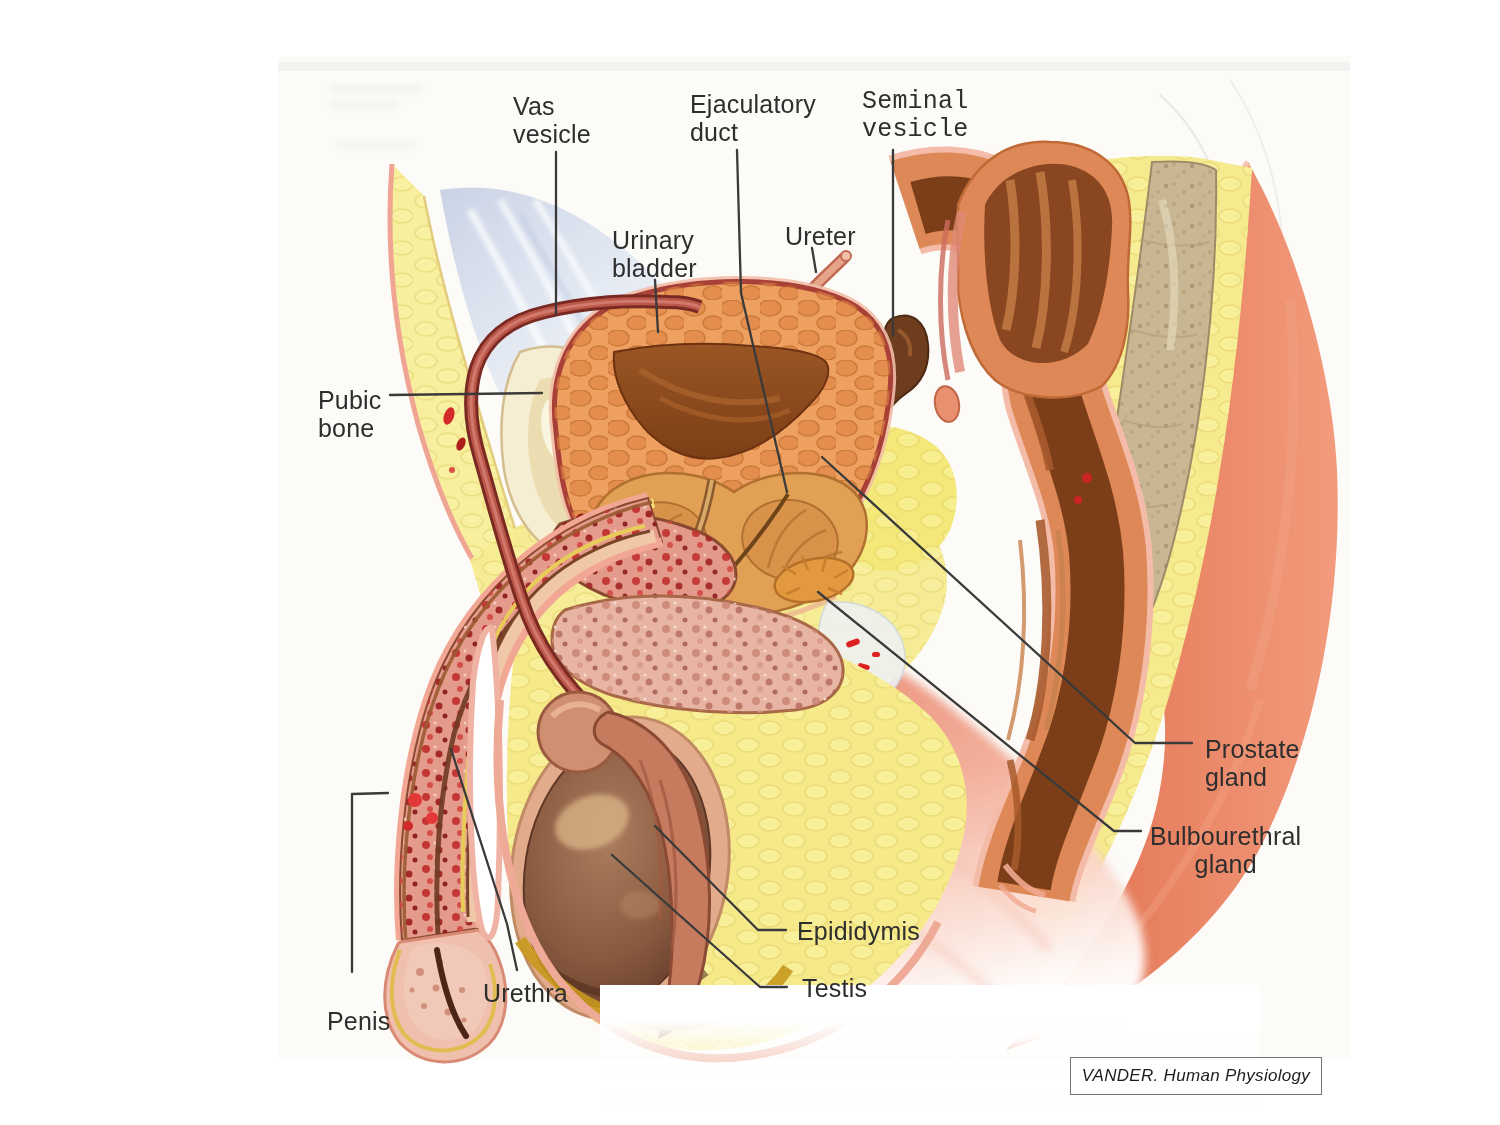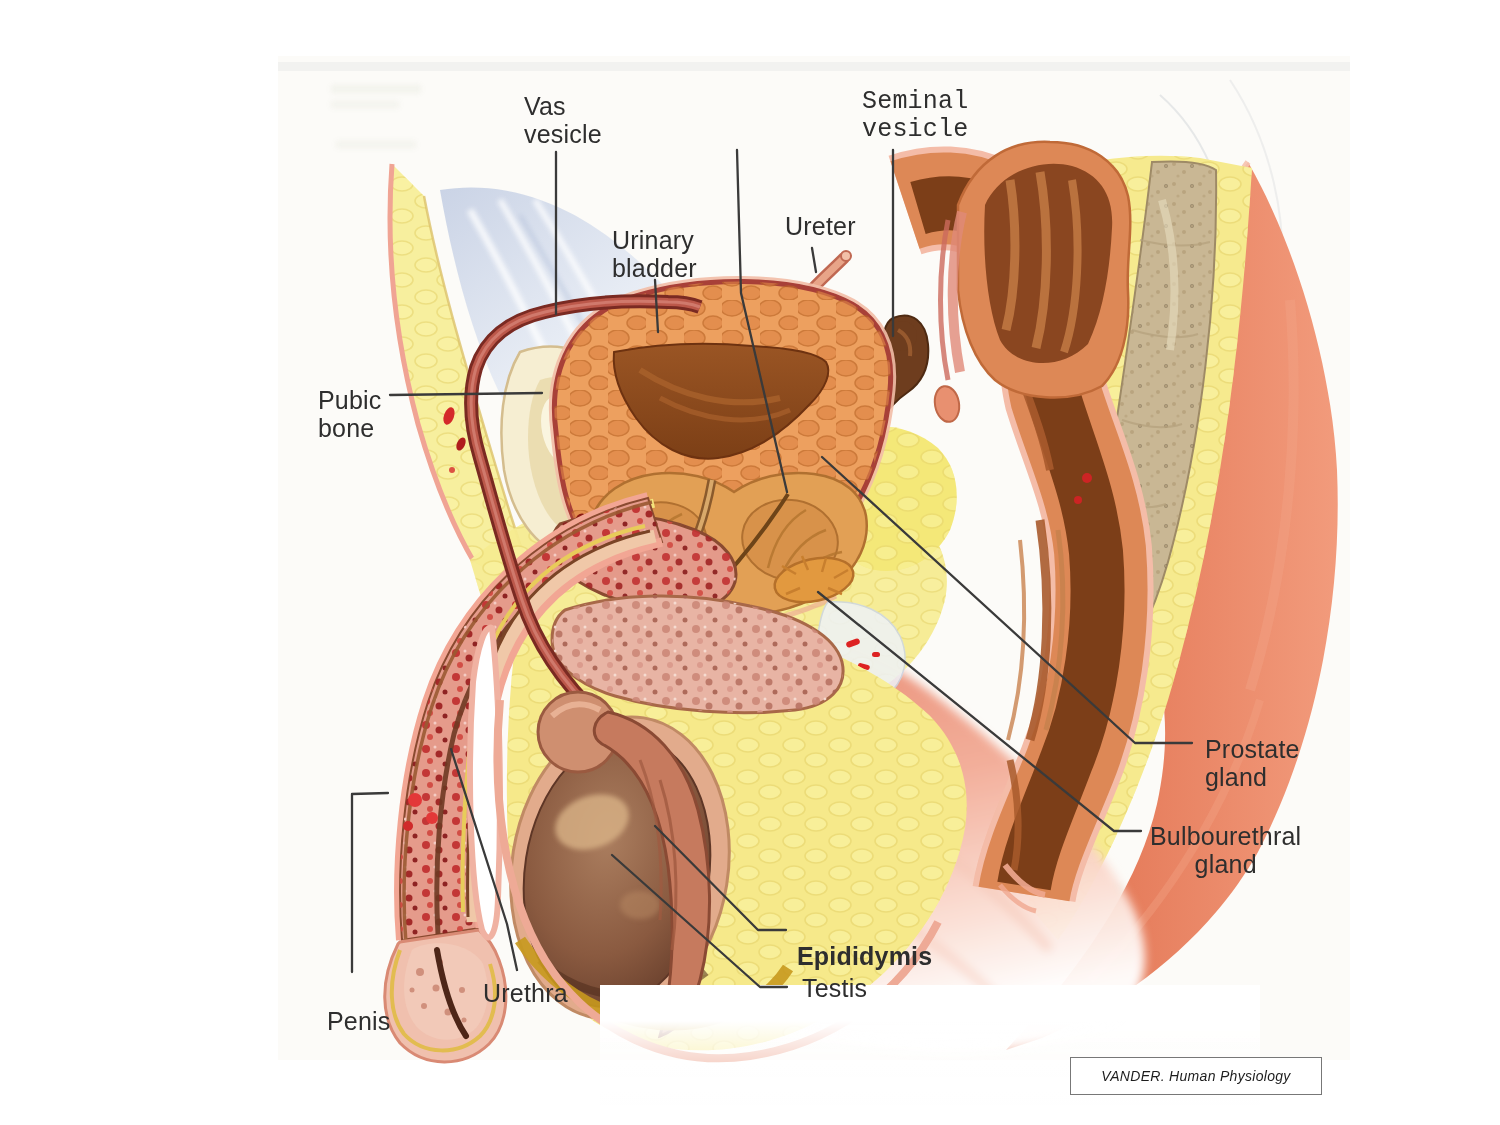--- a/index.html
+++ b/index.html
@@ -3,21 +3,21 @@
 <meta charset="utf-8">
 <style>
   html,body{margin:0;padding:0;background:#ffffff;}
   .page{position:relative;width:1500px;height:1125px;background:#ffffff;overflow:hidden;
         font-family:"Liberation Sans", sans-serif;}
   .art{position:absolute;left:0;top:0;}
   .label{position:absolute;font-size:25px;line-height:28px;color:#2e2e2e;letter-spacing:.2px;white-space:nowrap;}
   .label span{display:block;}
   .caption-box{position:absolute;left:1070px;top:1057px;width:250px;height:36px;
         border:1.5px solid #777;background:#fff;display:flex;align-items:center;justify-content:center;}
-  .caption-box span{font-style:italic;font-size:14px;color:#1d1d1d;letter-spacing:.3px;}
+  .caption-box span{font-style:italic;font-size:17px;color:#1d1d1d;letter-spacing:.3px;}
 </style>
 </head>
 <body>
 
 <div class="page">
 
 <svg class="art" width="1500" height="1125" viewBox="0 0 1500 1125">
   <defs>
     <linearGradient id="glutGrad" x1="0" y1="0" x2="1" y2="0">
       <stop offset="0" stop-color="#df6c4a"></stop>
@@ -417,48 +417,52 @@
     <path d="M390,395 L542,393"></path>
     <path d="M1192,743 L1135,743 L822,457"></path>
     <path d="M1141,831 L1114,831 L818,592"></path>
     <path d="M786,930 L758,930 L655,826"></path>
     <path d="M787,987 L760,987 L612,855"></path>
     <path d="M352,972 L352,794 L388,793"></path>
     <path d="M517,970 L507,924 L451,749"></path>
   </g>
 </svg>
 
-<div class="label" style="left:513px;top:92px;margin-left:11px;">
+<div class="label" style="left:513px;top:92px;">
   <span>Vas</span>
   <span>vesicle</span>
+</div>
+<div class="label" style="left:690px;top:90px;">
+  <span>Ejaculatory</span>
+  <span>duct</span>
 </div>
 <div class="label" style="left:862px;top:88px;font-family:Liberation Mono, monospace;">
   <span>Seminal</span>
   <span>vesicle</span>
 </div>
 <div class="label" style="left:612px;top:226px;">
   <span>Urinary</span>
   <span>bladder</span>
 </div>
-<div class="label" style="left:785px;top:212px;">
+<div class="label" style="left:785px;top:222px;">
   <span>Ureter</span>
 </div>
 <div class="label" style="left:318px;top:386px;">
   <span>Pubic</span>
   <span>bone</span>
 </div>
 <div class="label" style="left:1205px;top:735px;">
   <span>Prostate</span>
   <span>gland</span>
 </div>
 <div class="label" style="left:1150px;top:822px;text-align:center;">
   <span>Bulbourethral</span>
   <span>gland</span>
 </div>
-<div class="label" style="left:797px;top:942px;font-weight:bold;">
+<div class="label" style="left:797px;top:917px;">
   <span>Epididymis</span>
 </div>
 <div class="label" style="left:802px;top:974px;">
   <span>Testis</span>
 </div>
 <div class="label" style="left:327px;top:979px;margin-top:28px;">
   <span>Penis</span>
 </div>
 <div class="label" style="left:483px;top:979px;">
   <span>Urethra</span>

